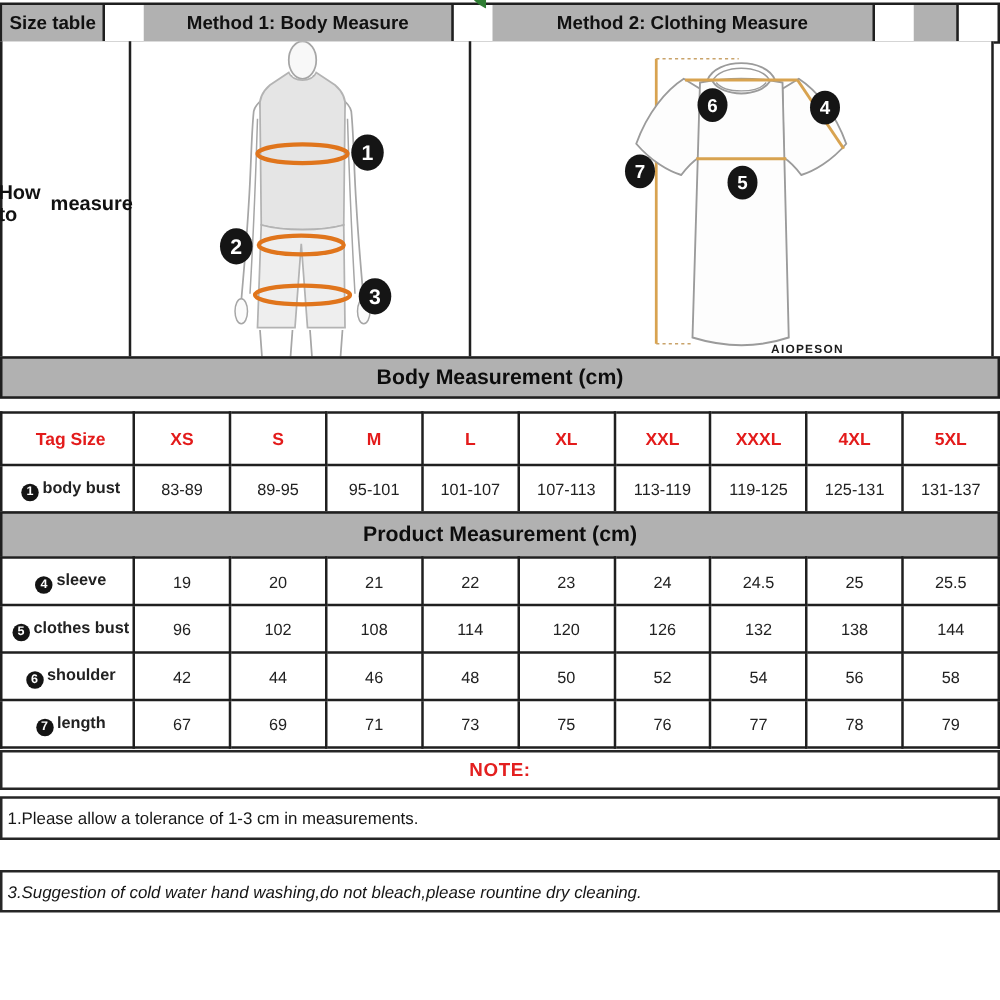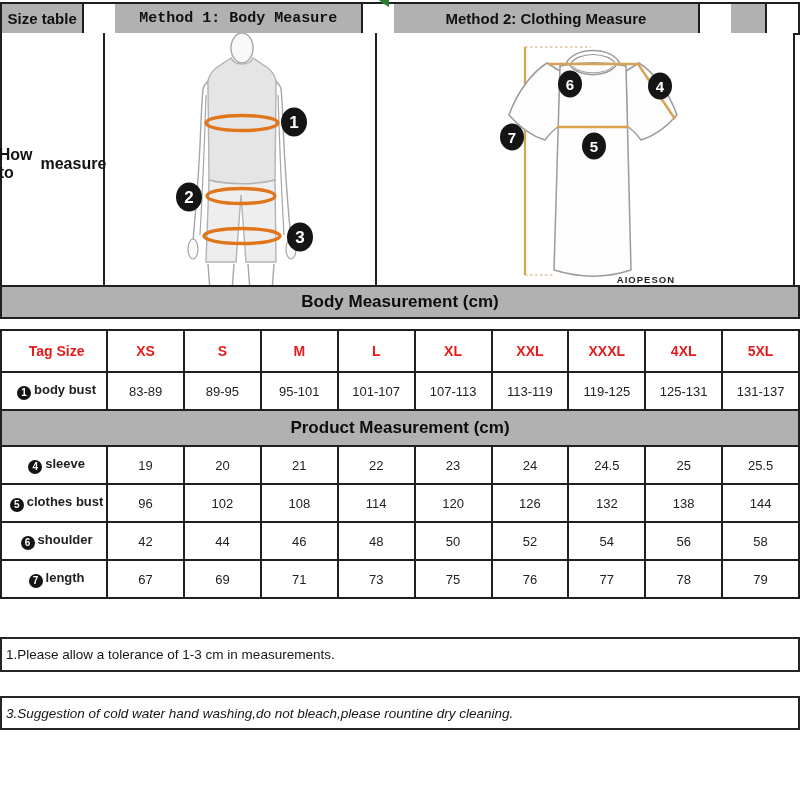--- a/index.html
+++ b/index.html
@@ -5,21 +5,21 @@
   * { box-sizing: border-box; margin: 0; padding: 0; }
   html,body { background:#fff; }
   body { font-family: "Liberation Sans", "DejaVu Sans", sans-serif; }
   .page { position: relative; width: 800px; height: 800px; background:#fff; overflow: hidden; }
 
   
   .hdr-row { position:absolute; left:0; top:2px; width:800px; height:33px; display:flex; border:2px solid #1f1f1f;gap:31px; }
   .hdr { background:#b1b1b1; border-right:2px solid #1f1f1f; display:flex; align-items:center; justify-content:center;
          font-weight:bold; font-size:15px; color:#111; }
   .hdr:last-child { border-right:none; }
-  .hdr-a { width:103px; } .hdr-b { width:311px;font-family:Liberation Mono, monospace; } .hdr-c { width:384px; } .hdr-d { width:45px; } .hdr-e { flex:1; }
+  .hdr-a { width:103px; } .hdr-b { width:311px; } .hdr-c { width:384px; } .hdr-d { width:45px; } .hdr-e { flex:1; }
   .green-tick { position:absolute; left:379px; top:0; width:10px; height:7px; background:#2f7d33;
                 clip-path:polygon(0 0,100% 0,100% 100%,35% 45%); z-index:5; }
 
   
   .illus-row { position:absolute; left:0; top:33px; width:795px; height:264px; display:flex;
                border:2px solid #1f1f1f; border-top:none; background:#fff; }
   .howto { width:103px; border-right:2px solid #1f1f1f; display:flex; flex-direction:row;
            align-items:center; justify-content:center; gap:8px; font-weight:bold; font-size:16px; color:#111; }
   .body-cell { width:272px; border-right:2px solid #1f1f1f; position:relative; }
   .shirt-cell { flex:1; position:relative; }
@@ -236,16 +236,17 @@
       <td>73</td>
       <td>75</td>
       <td>76</td>
       <td>77</td>
       <td>78</td>
       <td>79</td>
     </tr>
   </tbody>
     </table>
 
+  <div class="note-box note-title">NOTE:</div>
   <div class="note-box note-item note-1">1.Please allow a tolerance of 1-3 cm in measurements.</div>
   <div class="note-box note-item note-3">3.Suggestion of cold water hand washing,do not bleach,please rountine dry cleaning.</div>
 
 </div>
 
 </body></html>

